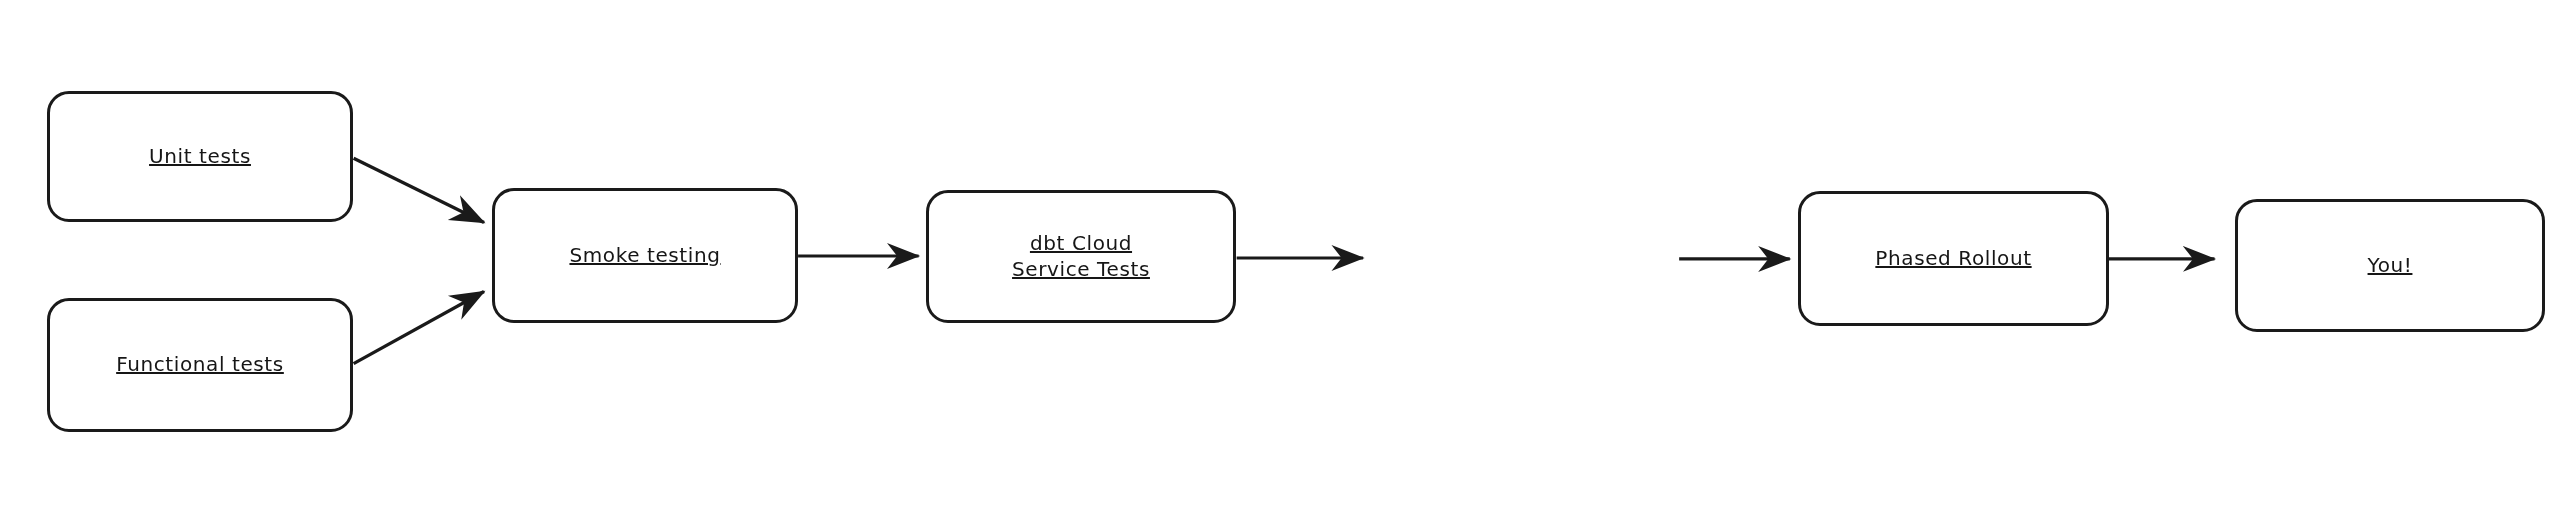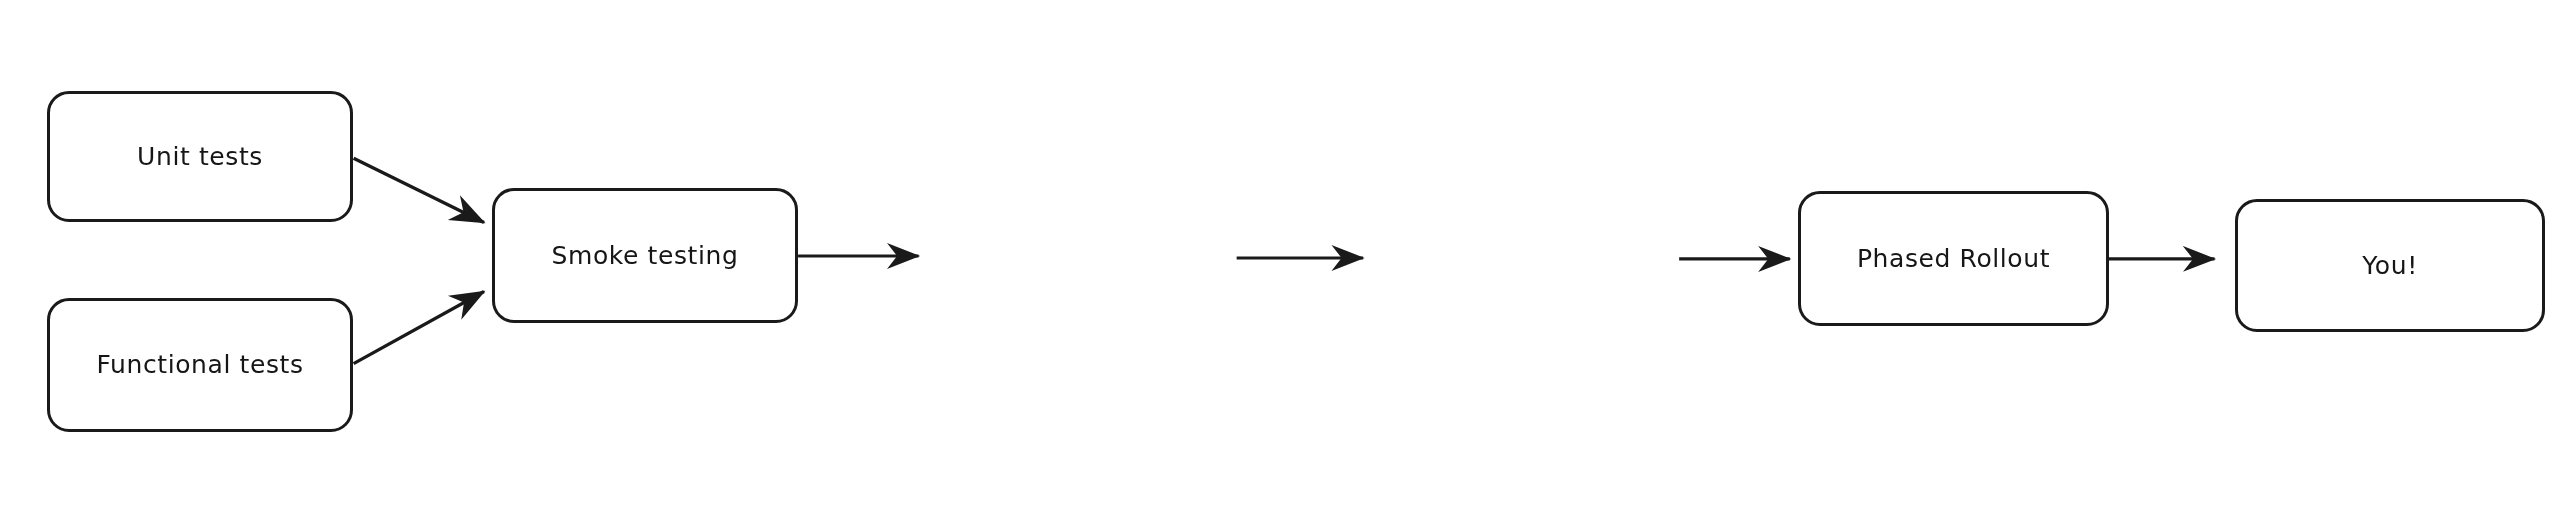--- a/index.html
+++ b/index.html
@@ -32,27 +32,28 @@
     background: #ffffff;
     border: 3px solid #1a1a1a;
     border-radius: 22px;
     display: flex;
     align-items: center;
     justify-content: center;
     text-align: center;
   }
   .node-label {
     font-family: "DejaVu Sans", sans-serif;
-    font-size: 25px;
+    font-size: 20px;
     font-weight: 400;
     line-height: 1.28;
     color: #161616;
     letter-spacing: 0.6px;
     white-space: pre-line;
     padding: 0 14px;
+    text-decoration: underline;
   }
   
   #node-unit-tests        { left: 47px;   top: 91px;  width: 306px; height: 131px; }
   #node-functional-tests  { left: 47px;   top: 298px; width: 306px; height: 134px; }
   #node-smoke-testing     { left: 492px;  top: 188px; width: 306px; height: 135px; }
   #node-dbt-cloud         { left: 926px;  top: 190px; width: 310px; height: 133px; }
   #node-canary-tests      { left: 1371px; top: 191px; width: 308px; height: 135px; }
   #node-phased-rollout    { left: 1798px; top: 191px; width: 311px; height: 135px; text-align: center; }
   #node-you               { left: 2222px; top: 199px; width: 310px; height: 133px; margin-left: 13px; }
 </style>
@@ -98,20 +99,24 @@
   </div>
 
   <div class="node" id="node-functional-tests">
     <span class="node-label">Functional tests</span>
   </div>
 
   <div class="node" id="node-smoke-testing">
     <span class="node-label">Smoke testing</span>
   </div>
 
+  <div class="node" id="node-dbt-cloud">
+    <span class="node-label">dbt Cloud
+Service Tests</span>
+  </div>
 
 
   <div class="node" id="node-phased-rollout">
     <span class="node-label">Phased Rollout</span>
   </div>
 
   <div class="node" id="node-you">
     <span class="node-label">You!</span>
   </div>
 

